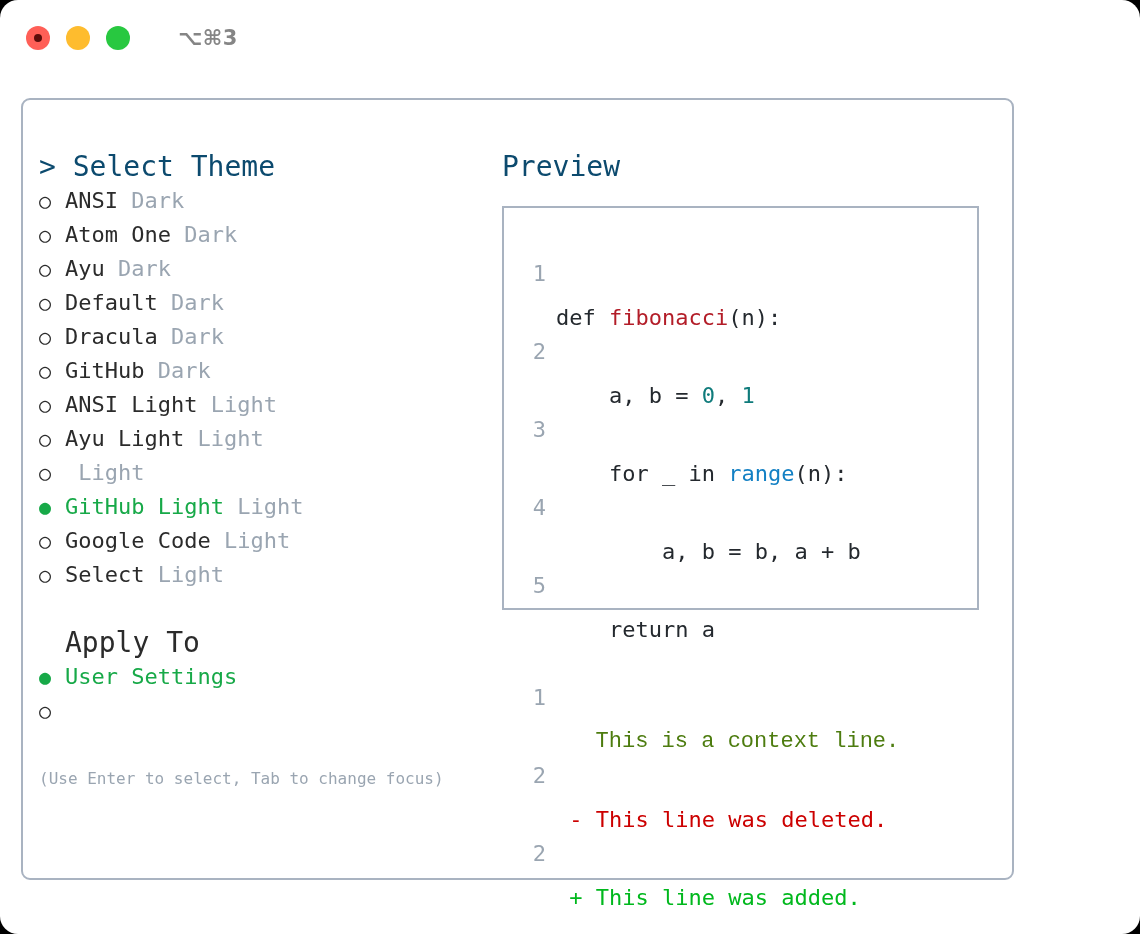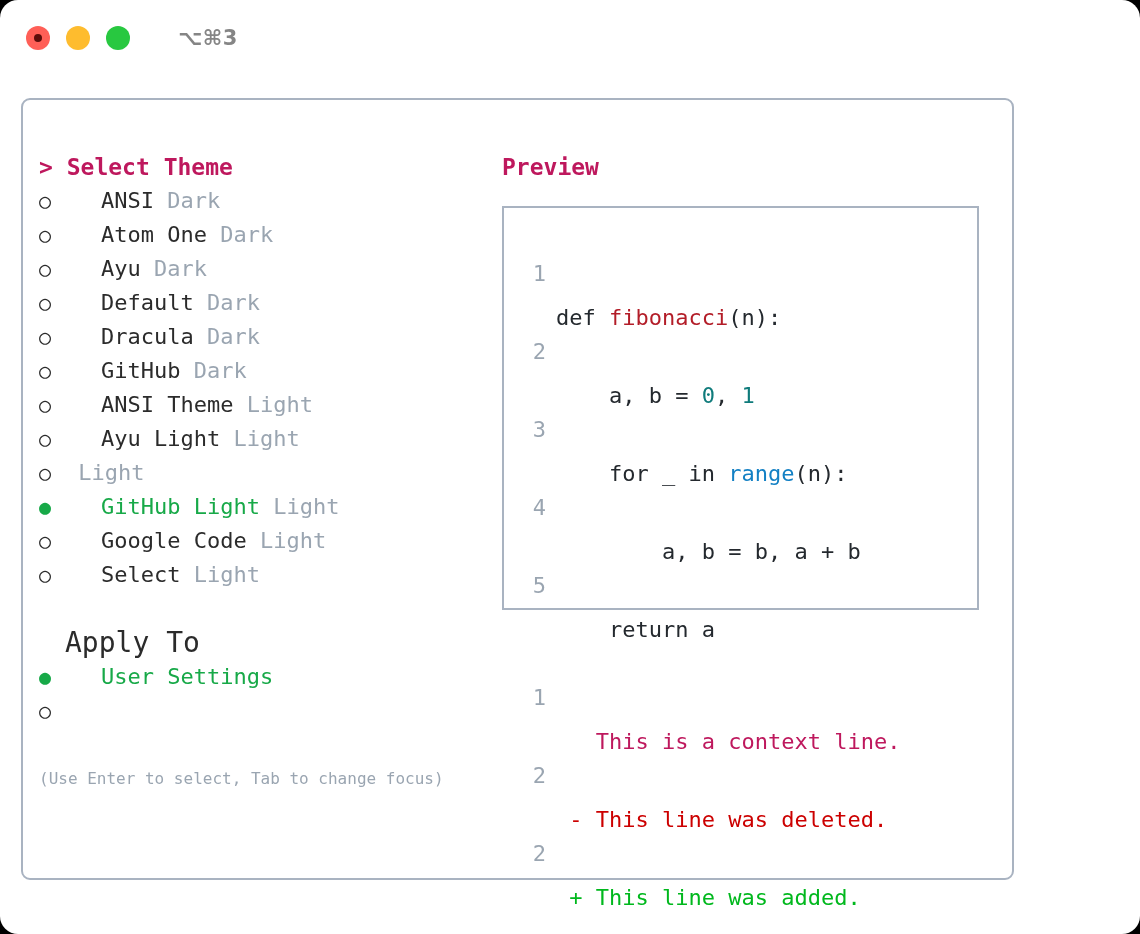--- a/index.html
+++ b/index.html
@@ -98,23 +98,23 @@
   }
   
   .right-col {
     position: absolute;
     left: 479px;
     top: 50px;
     width: 500px;
   }
 
   .heading {
-    font-size: 23px;
-    font-weight: 700;
-    color: #be185d;
+    font-size: 28px;
+    font-weight: 400;
+    color: #0c4a6e;
     line-height: 34px;
     white-space: pre;
   }
 
   .list {
     margin-top: 0px;
   }
   .row {
     display: flex;
     align-items: baseline;
@@ -124,21 +124,21 @@
     color: #2b2b2b;
   }
   .marker {
     display: inline-block;
     width: 26px;
     flex: none;
     font-size: 20px;
   }
   .marker.unsel { color: #2b2b2b; }
   .marker.sel   { color: #17a948; }
-  .label        { color: #2b2b2b; margin-left: 36px; }
+  .label        { color: #2b2b2b; }
   .label.sel    { color: #17a948; }
   .cat          { color: #9aa5b1; }
   .sp           { white-space: pre; }
 
   .section-gap { height: 34px; }
 
   .apply-heading {
     font-size: 28px;
     color: #2b2b2b;
     line-height: 34px;
@@ -182,21 +182,21 @@
   }
   .ctext { padding-left: 10px; white-space: pre; color: #24292e; margin-top: 44px; }
 
   .tok-fn   { color: #b31d28; }
   .tok-num  { color: #0f7b7b; }
   .tok-call { color: #1380c4; }
   .tok-plain{ color: #24292e; }
 
   .blankline { height: 34px; }
 
-  .diff-ctx { color: #be185d; }
+  .diff-ctx { color: #4d7c0f; font-family: Liberation Mono, monospace; }
   .diff-del { color: #cc0000; }
   .diff-add { color: #00b81d; }
 </style>
 </head>
 <body>
 
 <div class="window">
 
   <div class="titlebar">
     <div class="traffic">
@@ -214,21 +214,21 @@
 
         <div class="heading"><span>&gt;</span><span class="sp"> </span><span>Select Theme</span></div>
 
         <div class="list" id="theme-list">
             <div class="row"><span class="marker unsel">○</span><span class="label">ANSI</span><span class="sp"> </span><span class="cat">Dark</span></div>
             <div class="row"><span class="marker unsel">○</span><span class="label">Atom One</span><span class="sp"> </span><span class="cat">Dark</span></div>
             <div class="row"><span class="marker unsel">○</span><span class="label">Ayu</span><span class="sp"> </span><span class="cat">Dark</span></div>
             <div class="row"><span class="marker unsel">○</span><span class="label">Default</span><span class="sp"> </span><span class="cat">Dark</span></div>
             <div class="row"><span class="marker unsel">○</span><span class="label">Dracula</span><span class="sp"> </span><span class="cat">Dark</span></div>
             <div class="row"><span class="marker unsel">○</span><span class="label">GitHub</span><span class="sp"> </span><span class="cat">Dark</span></div>
-            <div class="row"><span class="marker unsel">○</span><span class="label">ANSI Theme</span><span class="sp"> </span><span class="cat">Light</span></div>
+            <div class="row"><span class="marker unsel">○</span><span class="label">ANSI Light</span><span class="sp"> </span><span class="cat">Light</span></div>
             <div class="row"><span class="marker unsel">○</span><span class="label">Ayu Light</span><span class="sp"> </span><span class="cat">Light</span></div>
             <div class="row"><span class="marker unsel">○</span><span class="sp"> </span><span class="cat">Light</span></div>
             <div class="row"><span class="marker sel">●</span><span class="label sel">GitHub Light</span><span class="sp"> </span><span class="cat">Light</span></div>
             <div class="row"><span class="marker unsel">○</span><span class="label">Google Code</span><span class="sp"> </span><span class="cat">Light</span></div>
             <div class="row"><span class="marker unsel">○</span><span class="label">Select</span><span class="sp"> </span><span class="cat">Light</span></div>
           </div>
 
         <div class="section-gap"></div>
 
         <div class="apply-heading">Apply To</div>

